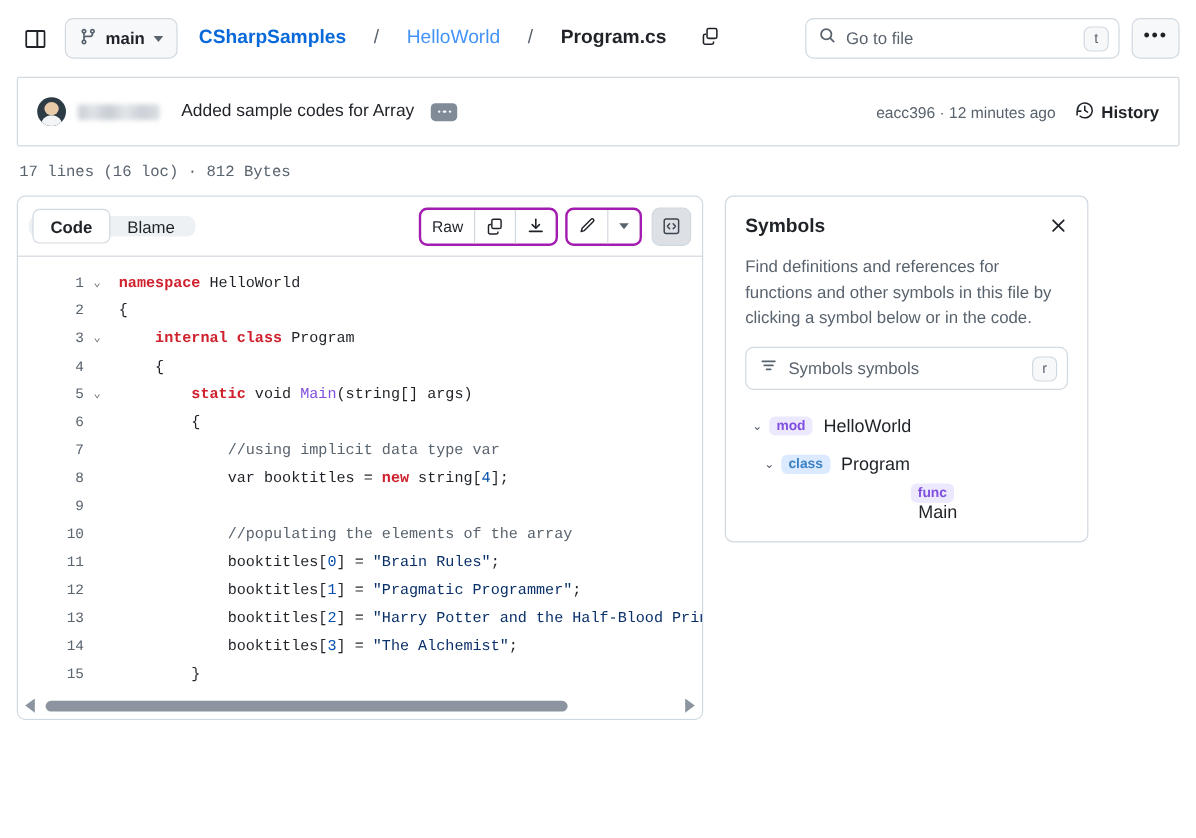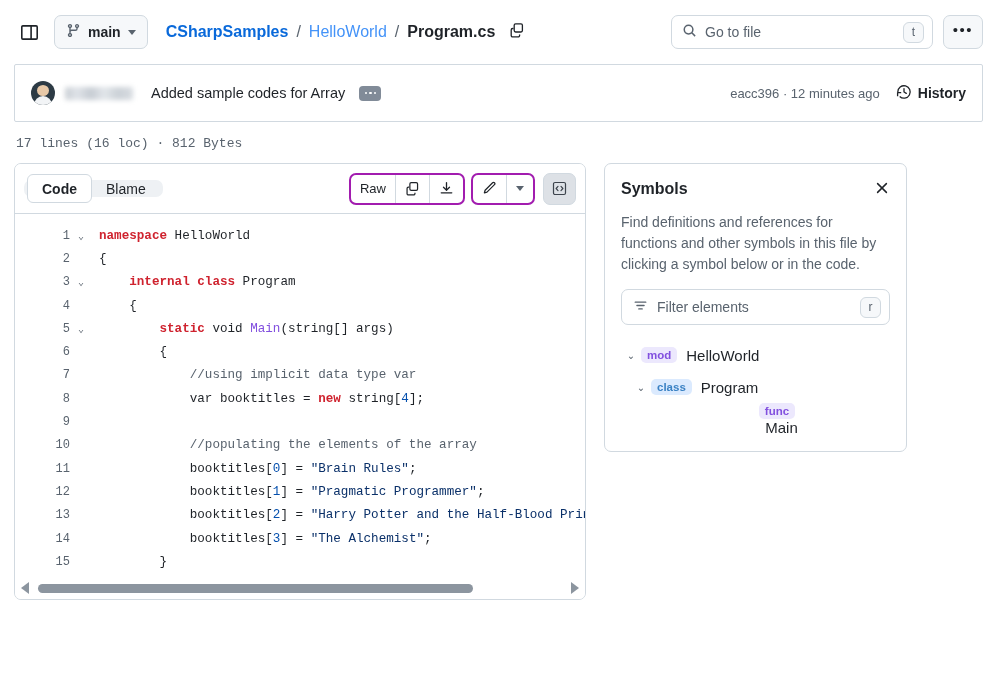--- a/index.html
+++ b/index.html
@@ -37,21 +37,21 @@
     cursor: pointer;
   }
   .caret {
     width: 0; height: 0;
     border-left: 4px solid transparent;
     border-right: 4px solid transparent;
     border-top: 5px solid #59636e;
   }
 
   .breadcrumb {
-    display: flex; align-items: center; gap: 8px;
+    display: flex; align-items: center; gap: 23px;
     font-size: 16px; margin-left: 8px;
   }
   .crumb-repo { color: #0969da; font-weight: 700; cursor: pointer; }
   .crumb-dir  { color: #4493f8; font-weight: 400; cursor: pointer; }
   .crumb-sep  { color: #59636e; font-weight: 400; }
   .crumb-file { color: #1f2328; font-weight: 700; }
   .copy-path { margin-left: 6px; cursor: pointer; }
 
   .spacer { flex: 1; }
 
@@ -492,21 +492,21 @@
       </div>
 
       <div class="sym-desc">Find definitions and references for functions and other symbols in this file by clicking a symbol below or in the code.</div>
 
       <div class="sym-filter">
         <span>
           <svg width="15" height="15" viewBox="0 0 16 16" fill="none" stroke="#59636e" stroke-width="1.5" stroke-linecap="round">
             <path d="M2.4 4.4h11.2M4.2 8h7.6M6.2 11.6h3.6"></path>
           </svg>
         </span>
-        <span class="ph">Filter elements</span>
+        <span class="ph">Symbols symbols</span>
         <span class="kbd">r</span>
       </div>
 
       <div class="sym-tree" id="sym-tree">
           <div class="sym-row ">
             <span class="sym-chev">⌄</span>
             <span class="badge badge-mod">mod</span>
             <span class="sym-name">HelloWorld</span>
           </div>
           <div class="sym-row ind-1">

